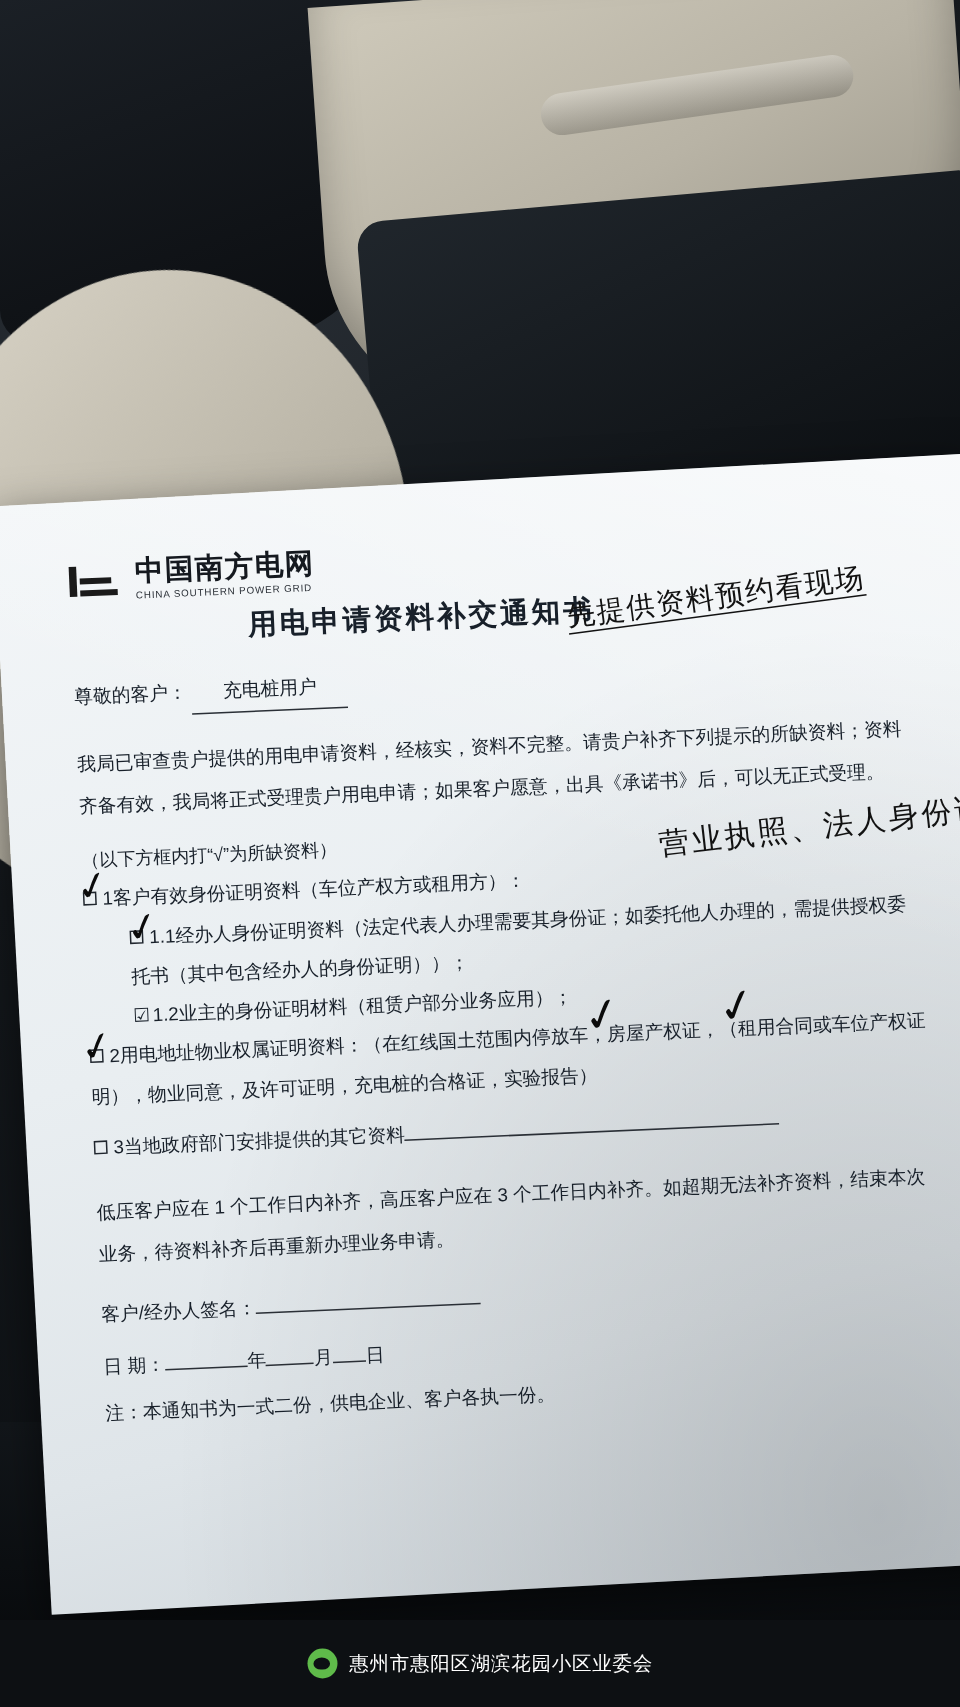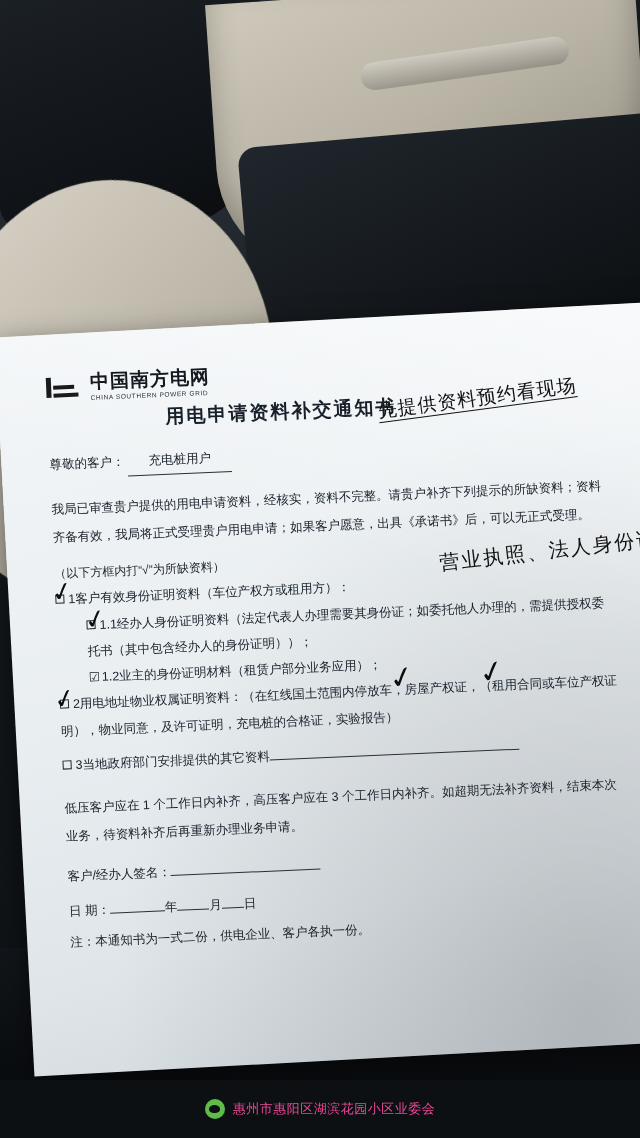--- a/index.html
+++ b/index.html
@@ -157,21 +157,21 @@
     display:flex; align-items:center; justify-content:center; gap:8px;
   }
   .wechat-icon {
     width:20px; height:20px; border-radius:50%;
     background:#5fbb4a; position:relative; flex:none;
   }
   .wechat-icon:before{
     content:""; position:absolute; left:4px; top:6px; width:11px; height:8px;
     background:#0d1013; border-radius:50% 50% 45% 45%;
   }
-  .wechat-text { color:#ec4899; font-size:13px; letter-spacing:.5px; }
+  .wechat-text { color:#ffffff; font-size:13px; letter-spacing:.5px; }
 </style>
 </head>
 <body>
 
 <div class="photo">
   <div class="dark-window"></div>
   <div class="car-dash"></div>
   <div class="dark-gap"></div>
   <div class="car-seat"></div>
   <div class="floor-dark"></div>

